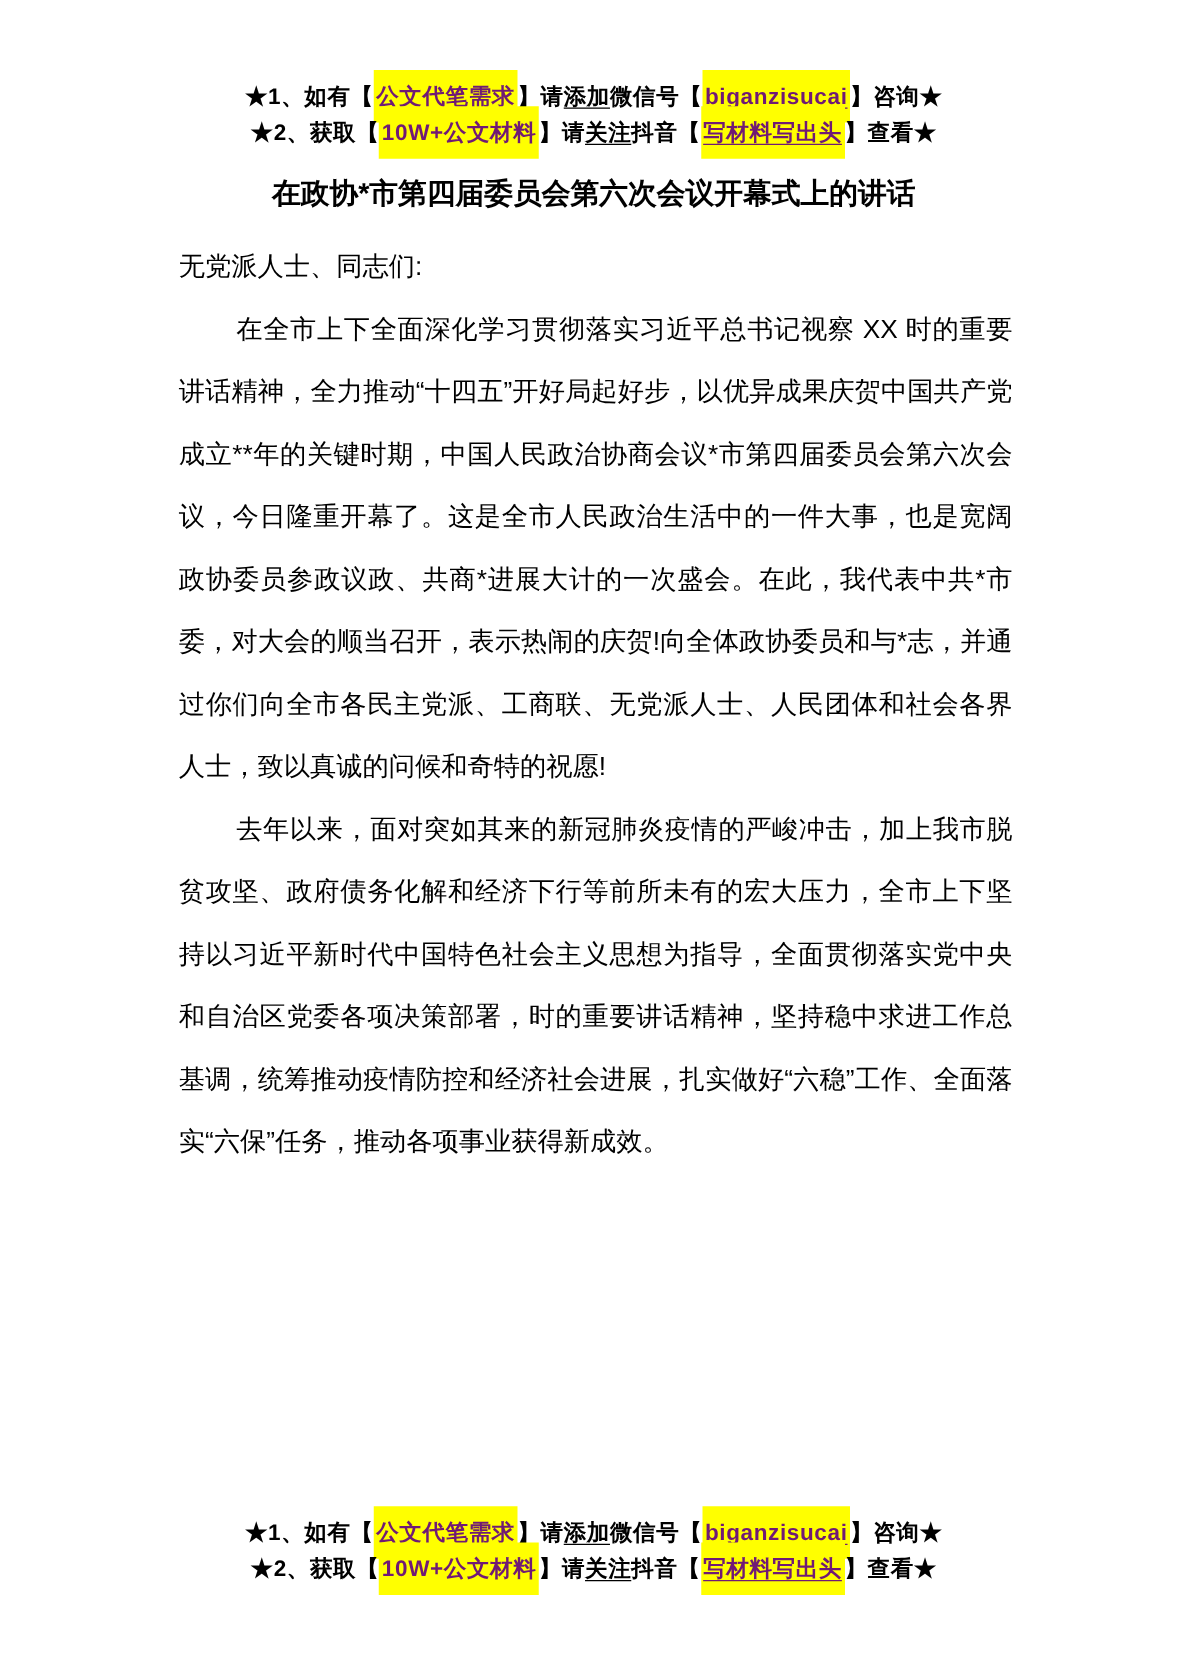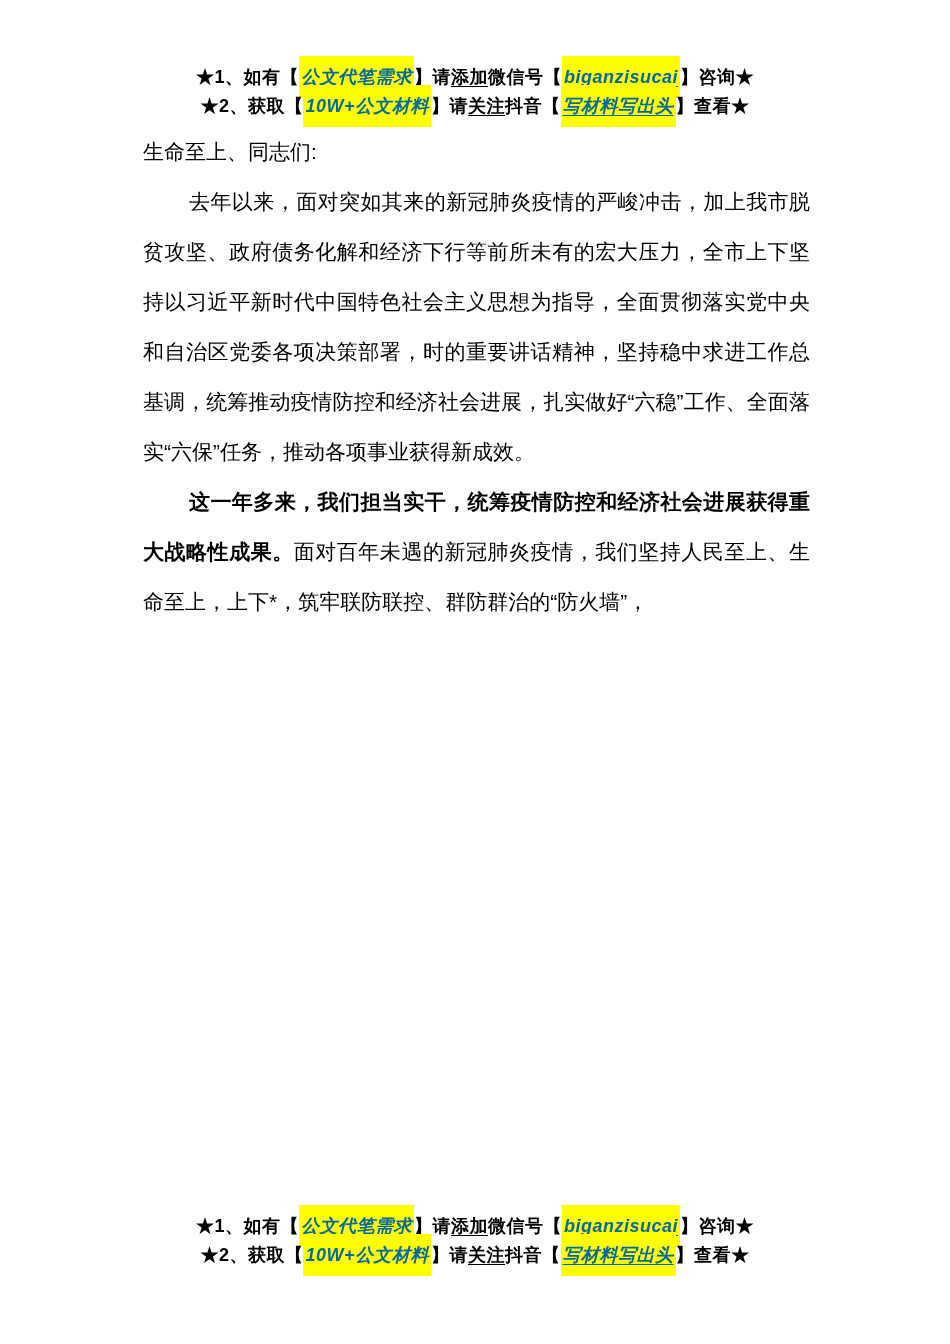--- a/index.html
+++ b/index.html
@@ -27,23 +27,22 @@
   }
   .notice-top { padding-top: 63px; }
   .notice-bottom {
     position: absolute;
     top: 1212px;
     left: 0;
     right: 0;
   }
   .hl {
     background: #FFFF00;
-    color: #0369a1;
+    color: #701a75;
     padding: 11px 2px;
-    font-style: italic;
   }
   .u {
     text-decoration: underline;
     text-underline-offset: 3px;
     margin-top: 16px;
   }
   
   .doc-title {
     margin-top: 13px;
     text-align: center;
@@ -74,25 +73,26 @@
 </head>
 <body>
 
 <div class="page">
 
   <div class="notice notice-top">
     <div><span>★1、如有【</span><span class="hl">公文代笔需求</span><span>】请</span><span class="u">添加</span><span>微信号【</span><span class="hl u">biganzisucai</span><span>】咨询★</span></div>
     <div><span>★2、获取【</span><span class="hl">10W+公文材料</span><span>】请</span><span class="u">关注</span><span>抖音【</span><span class="hl u">写材料写出头</span><span>】查看★</span></div>
   </div>
 
+  <h1 class="doc-title">在政协*市第四届委员会第六次会议开幕式上的讲话</h1>
 
   <div class="content">
-    <p class="salutation">生命至上、同志们:</p>
+    <p class="salutation">无党派人士、同志们:</p>
+    <p class="para">在全市上下全面深化学习贯彻落实习近平总书记视察 XX 时的重要讲话精神，全力推动“十四五”开好局起好步，以优异成果庆贺中国共产党成立**年的关键时期，中国人民政治协商会议*市第四届委员会第六次会议，今日隆重开幕了。这是全市人民政治生活中的一件大事，也是宽阔政协委员参政议政、共商*进展大计的一次盛会。在此，我代表中共*市委，对大会的顺当召开，表示热闹的庆贺!向全体政协委员和与*志，并通过你们向全市各民主党派、工商联、无党派人士、人民团体和社会各界人士，致以真诚的问候和奇特的祝愿!</p>
     <p class="para">去年以来，面对突如其来的新冠肺炎疫情的严峻冲击，加上我市脱贫攻坚、政府债务化解和经济下行等前所未有的宏大压力，全市上下坚持以习近平新时代中国特色社会主义思想为指导，全面贯彻落实党中央和自治区党委各项决策部署，时的重要讲话精神，坚持稳中求进工作总基调，统筹推动疫情防控和经济社会进展，扎实做好“六稳”工作、全面落实“六保”任务，推动各项事业获得新成效。</p>
-    <p class="para"><span class="lead-bold">这一年多来，我们担当实干，统筹疫情防控和经济社会进展获得重大战略性成果。</span><span>面对百年未遇的新冠肺炎疫情，我们坚持人民至上、生命至上，上下*，筑牢联防联控、群防群治的“防火墙”，</span></p>
   </div>
 
   <div class="notice notice-bottom">
     <div><span>★1、如有【</span><span class="hl">公文代笔需求</span><span>】请</span><span class="u">添加</span><span>微信号【</span><span class="hl u">biganzisucai</span><span>】咨询★</span></div>
     <div><span>★2、获取【</span><span class="hl">10W+公文材料</span><span>】请</span><span class="u">关注</span><span>抖音【</span><span class="hl u">写材料写出头</span><span>】查看★</span></div>
   </div>
 
 </div>
 
 </body></html>

